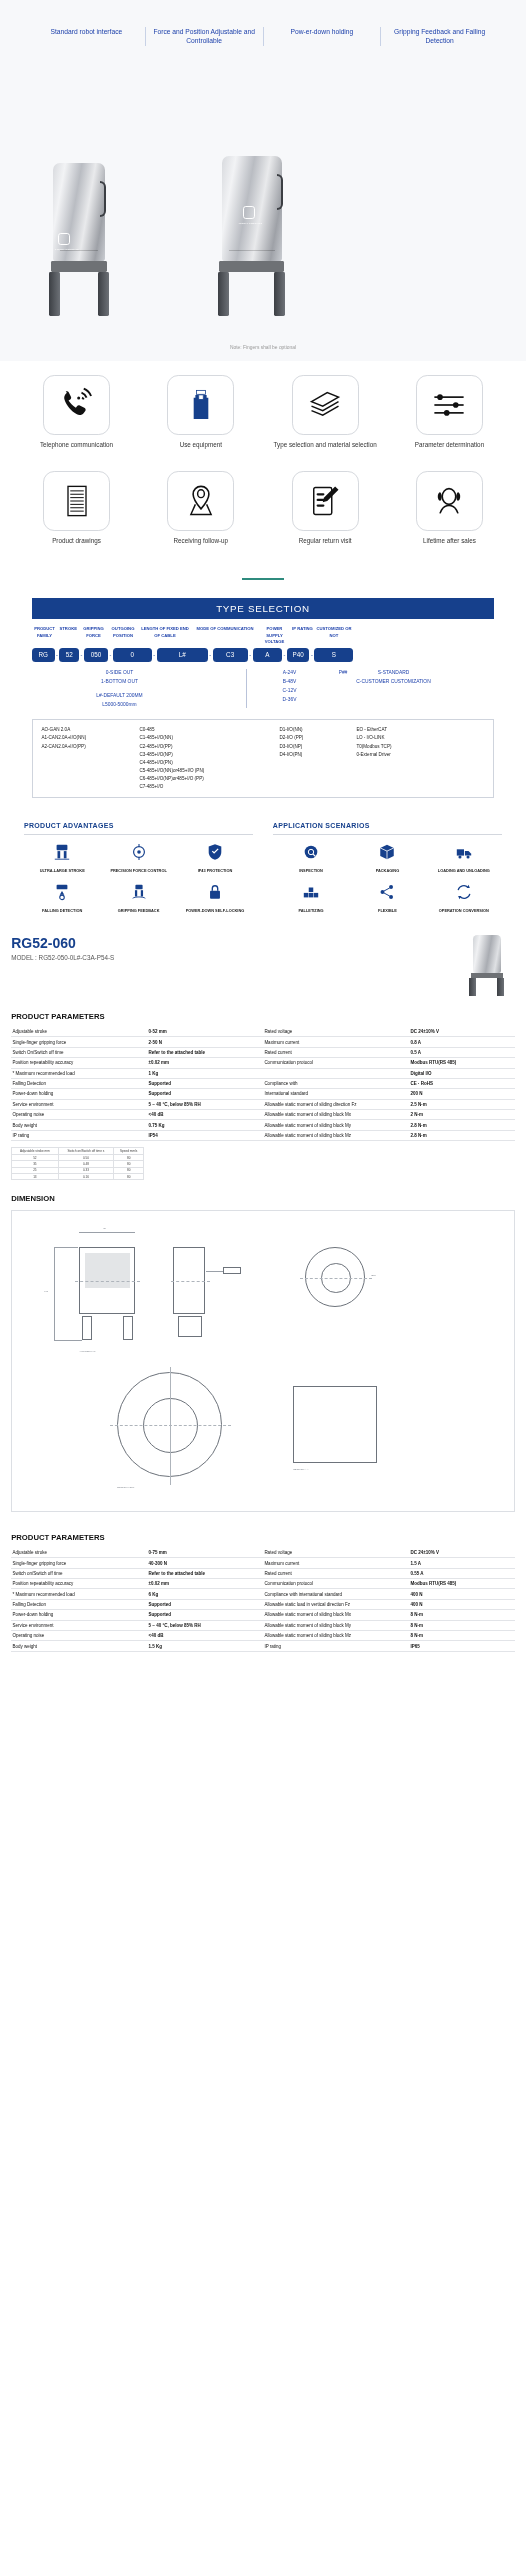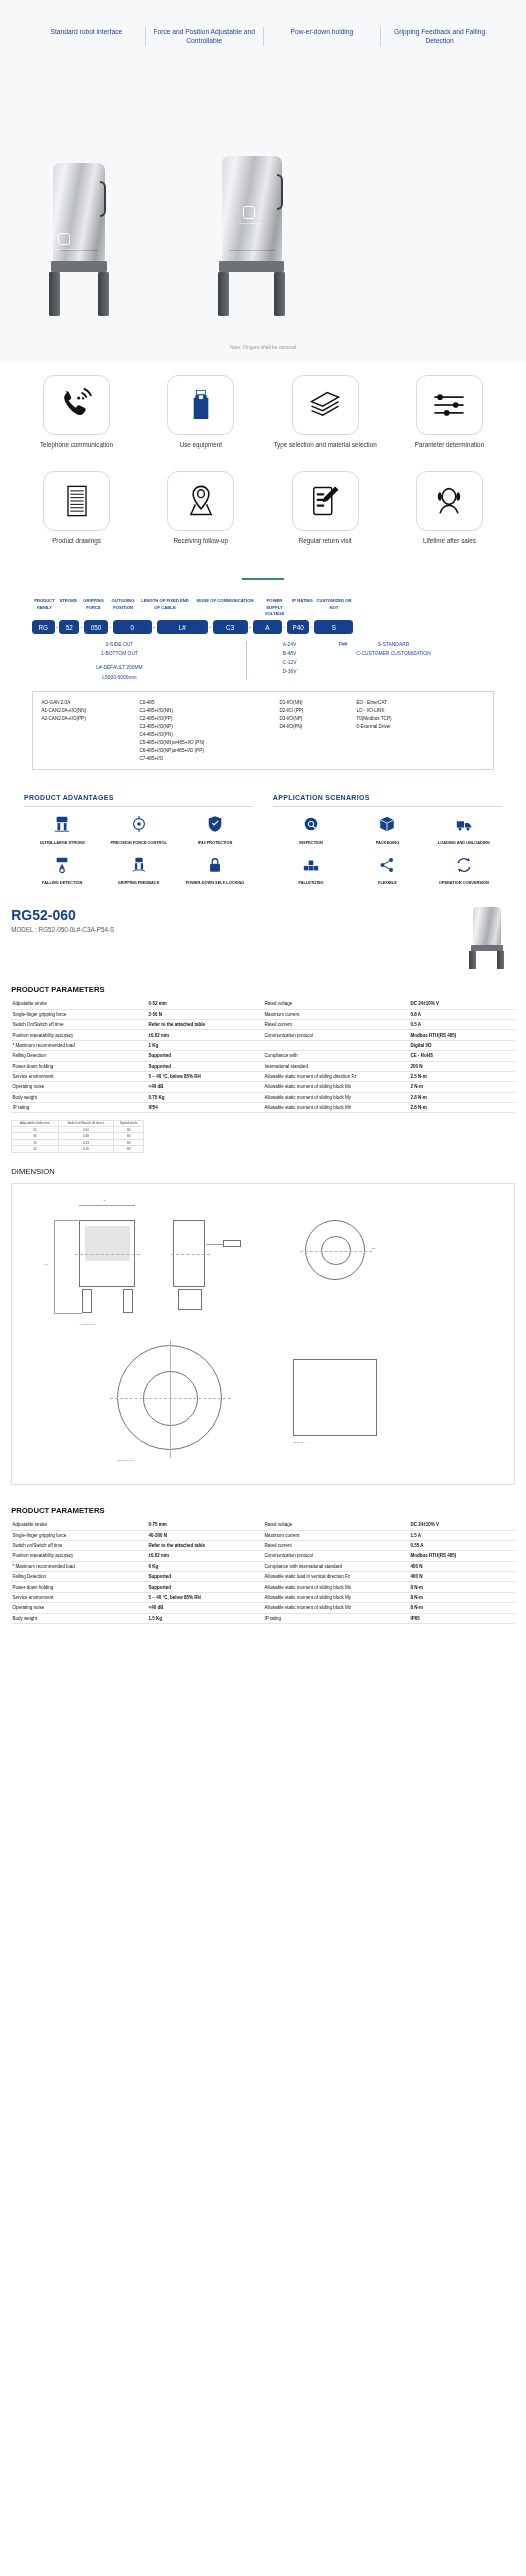--- a/index.html
+++ b/index.html
@@ -95,21 +95,21 @@
   table.params { width:100%; border-collapse:collapse; margin-top:5.6px; font-size:4.5px; color:#111; }
   table.params td { border-bottom:0.7px solid #e2e4e8; padding:2.2px 1.4px; vertical-align:middle; }
   table.params td.k { width:27%; }
   table.params td.v { width:23%; font-weight:bold; }
   table.params td.k2 { width:29%; }
   table.params td.v2 { width:21%; font-weight:bold; }
 
   table.speed { border-collapse:collapse; margin-top:6.3px; font-size:3.1px; color:#444; width:133px; }
   table.speed td, table.speed th { border:0.7px solid #dfe1e5; padding:0.7px 2.1px; text-align:center; font-weight:normal; }
 
-  .dim-title { font-size:7.7px; font-weight:normal; color:#111; margin-top:14px; }
+  .dim-title { font-size:7.7px; font-weight:bold; color:#111; margin-top:14px; }
   .dim-box { border:0.7px solid #dcdfe4; height:302px; margin-top:7px; position:relative; background:#fff; }
 
   
   .dwg-line { position:absolute; background:#9aa0a8; }
   .dwg-rect { position:absolute; border:0.7px solid #6d737b; }
   .dwg-circ { position:absolute; border:0.7px solid #6d737b; border-radius:50%; }
   .dwg-dash { position:absolute; border-top:0.7px dashed #aeb4bb; }
   .dwg-txt { position:absolute; font-size:2.4px; color:#7b8189; }
   .dwg-fill { position:absolute; background:#c8cbd0; }
 </style>
@@ -267,20 +267,21 @@
           </svg>
         </div>
         <div class="lbl">Lifetime after sales</div>
       </div>
     </div>
   </div>
 
   <div class="sec-rule"></div>
 
   <div class="ts-wrap">
+    <div class="ts-head">TYPE SELECTION</div>
 
     <div class="ts-cols">
       <div class="c1">PRODUCT FAMILY</div>
       <div class="c2">STROKE</div>
       <div class="c3">GRIPPING FORCE</div>
       <div class="c4">OUTGOING POSITION</div>
       <div class="c5">LENGTH OF FIXED END OF CABLE</div>
       <div class="c6">MODE OF COMMUNICATION</div>
       <div class="c7">POWER SUPPLY VOLTAGE</div>
       <div class="c8">IP RATING</div>

